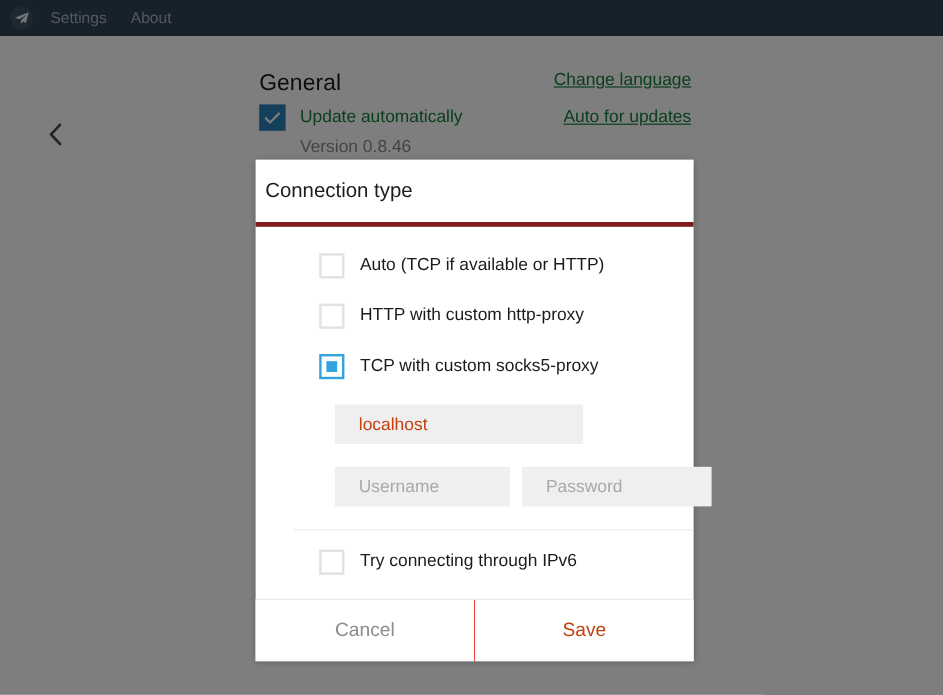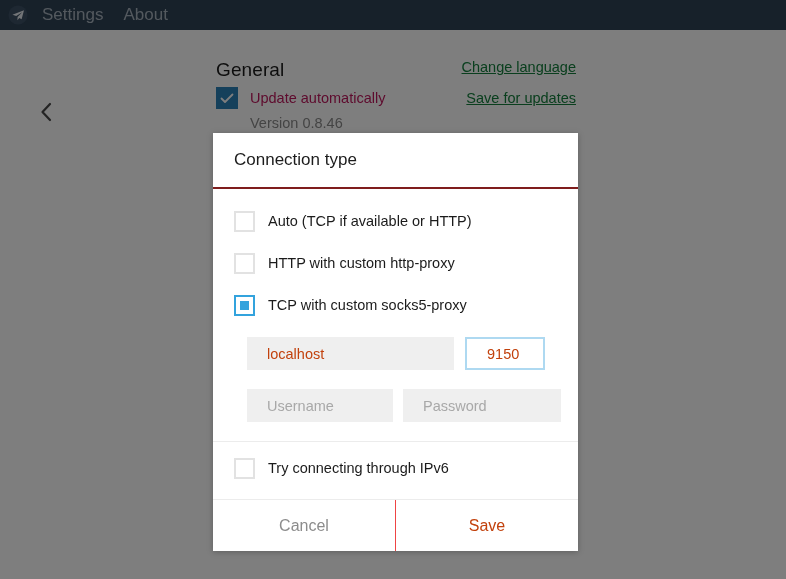--- a/index.html
+++ b/index.html
@@ -18,21 +18,21 @@
     background: #2f4356;
     display: flex; align-items: center;
   }
   #logo {
     width: 28px; height: 30px;
     display: flex; align-items: center; justify-content: center;
     margin-left: 4px;
   }
   #logo svg { display: block; }
   .topbar-item {
-    color: #a9b4bf; font-size: 17px; line-height: 30px;
+    color: #a9b4bf; font-size: 13px; line-height: 30px;
     padding: 0 10px; white-space: nowrap;
   }
 
   #content {
     position: absolute; left: 0; top: 30px; width: 786px; height: 549px;
     background: #ffffff;
   }
 
   #back-button {
     position: absolute; left: 25px; top: 60px;
@@ -44,21 +44,21 @@
   #section-title {
     font-size: 19px; color: #1c1c1c; letter-spacing: .1px;
     height: 30px; line-height: 30px;
   }
   #update-row { margin-top: 2px; display: flex; align-items: center; }
   .cb-checked {
     width: 22px; height: 22px; background: #2b82b8;
     display: flex; align-items: center; justify-content: center; flex: 0 0 auto;
   }
   .cb-checked svg { display: block; }
-  .row-label { font-size: 14.5px; color: #be185d; margin-left: 12px; }
+  .row-label { font-size: 14.5px; color: #15803d; margin-left: 12px; }
   #version-text {
     font-size: 14.5px; color: #8b8b8b; margin-left: 34px; margin-top: 6px;
   }
   .link {
     position: absolute; right: 0; font-size: 14.5px; color: #15803d;
     white-space: nowrap;
   }
   #link-language { top: 4px; }
   #link-updates  { top: 35px; }
 
@@ -71,26 +71,26 @@
   #dialog {
     position: absolute; left: 213px; top: 133px;
     width: 365px; height: 418px;
     background: #ffffff;
     box-shadow: 0 1px 6px rgba(0,0,0,0.25);
     display: flex; flex-direction: column;
   }
   #dialog-header {
     height: 56px; flex: 0 0 auto;
     display: flex; align-items: center;
-    padding-left: 21px;
-    border-bottom: 2px solid #7f1d1d;
+    padding-left: 8px;
+    border-bottom: 4px solid #7f1d1d;
   }
   #dialog-title { font-size: 17px; color: #1c1c1c; }
 
-  #dialog-body { flex: 1 1 auto; padding: 0 21px; position: relative; }
+  #dialog-body { flex: 1 1 auto; padding: 0 21px; position: relative; margin-left: 32px; }
 
   .opt-row { display: flex; align-items: center; height: 42px; }
   #opt-list { padding-top: 11px; }
   .cb-empty {
     width: 21px; height: 21px; border: 2px solid #e2e2e2;
     background: #ffffff; flex: 0 0 auto;
   }
   .cb-radio-on {
     width: 21px; height: 21px; border: 2px solid #33a3dd;
     background: #ffffff; flex: 0 0 auto;
@@ -167,21 +167,21 @@
           <svg width="14" height="11" viewBox="0 0 14 11">
             <polyline points="1.5,5.5 5,9 12.5,1.5" fill="none" stroke="#ffffff" stroke-width="1.8" stroke-linecap="round" stroke-linejoin="round"></polyline>
           </svg>
         </span>
         <span class="row-label">Update automatically</span>
       </div>
 
       <div id="version-text">Version 0.8.46</div>
 
       <a class="link" id="link-language" href="#">Change language</a>
-      <a class="link" id="link-updates" href="#">Save for updates</a>
+      <a class="link" id="link-updates" href="#">Auto for updates</a>
     </div>
 
   </div>
 
   <div id="overlay"></div>
 
   <div id="dialog">
 
     <div id="dialog-header">
       <div id="dialog-title">Connection type</div>
@@ -206,21 +206,20 @@
               <i></i>
             </span>
           <span class="opt-label">TCP with custom socks5-proxy</span>
         </div>
 
       </div>
 
       <div id="fields">
         <div class="field-row">
           <input class="txtfield" id="field-host" type="text" value="localhost" style="">
-          <input class="txtfield" id="field-port" type="text" value="9150" style="">
         </div>
         <div class="field-row">
           <input class="txtfield" id="field-user" type="text" placeholder="Username" style="">
           <input class="txtfield" id="field-pass" type="text" placeholder="Password" style="">
         </div>
       </div>
 
       <div id="ipv6-sep"></div>
 
       <div class="opt-row" id="ipv6-row">

